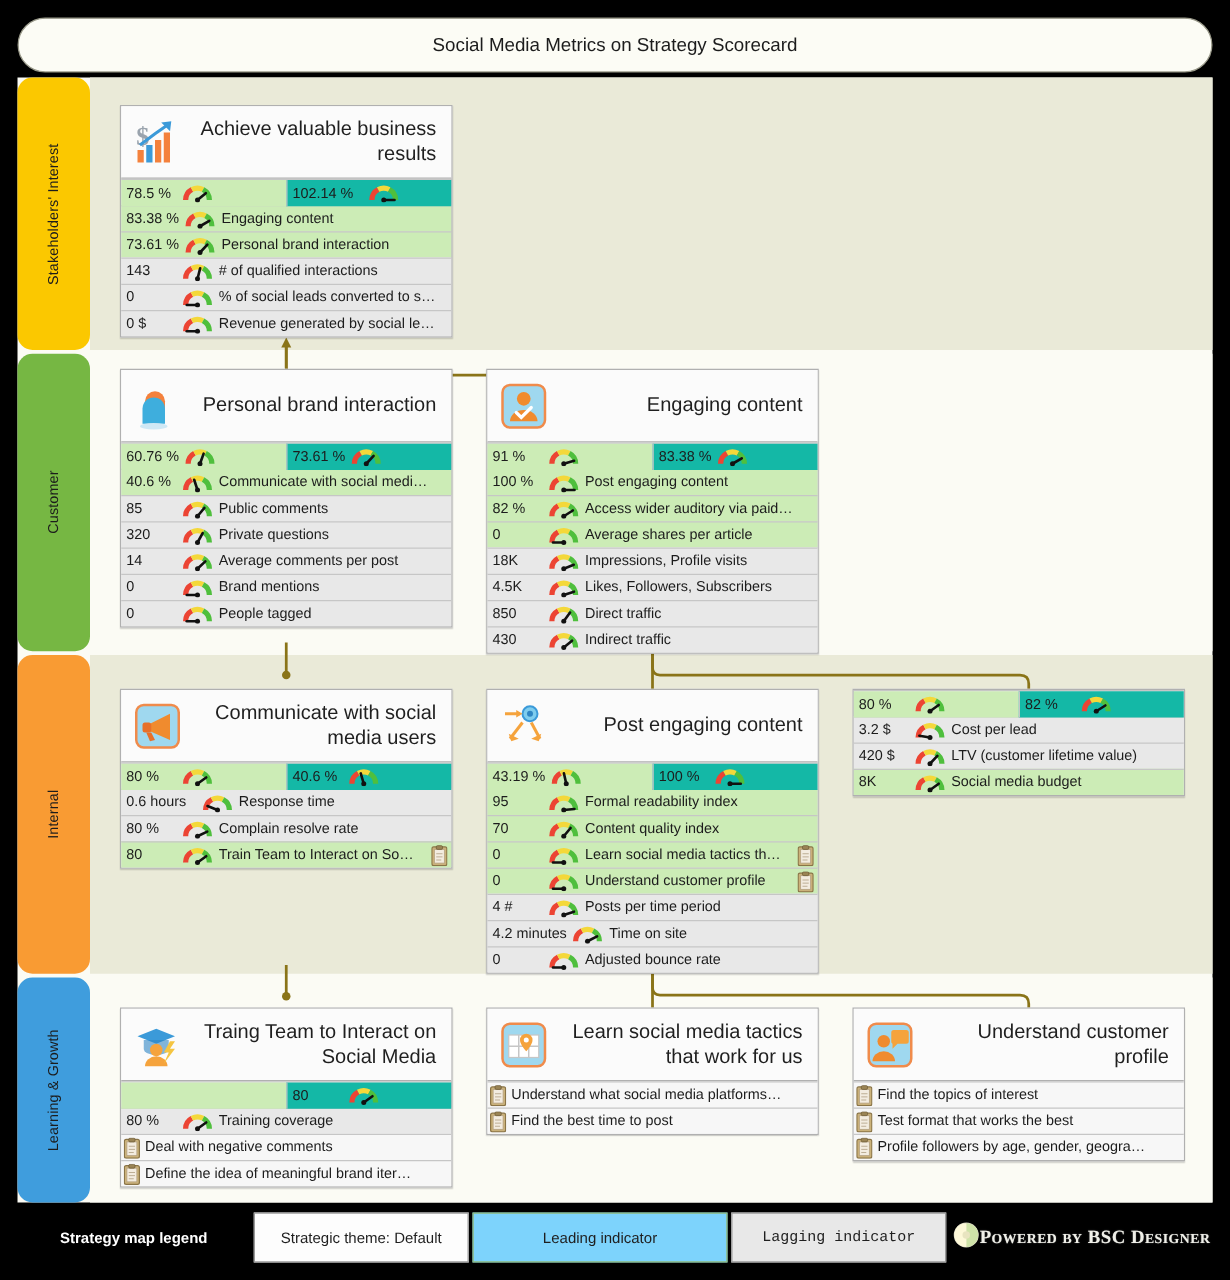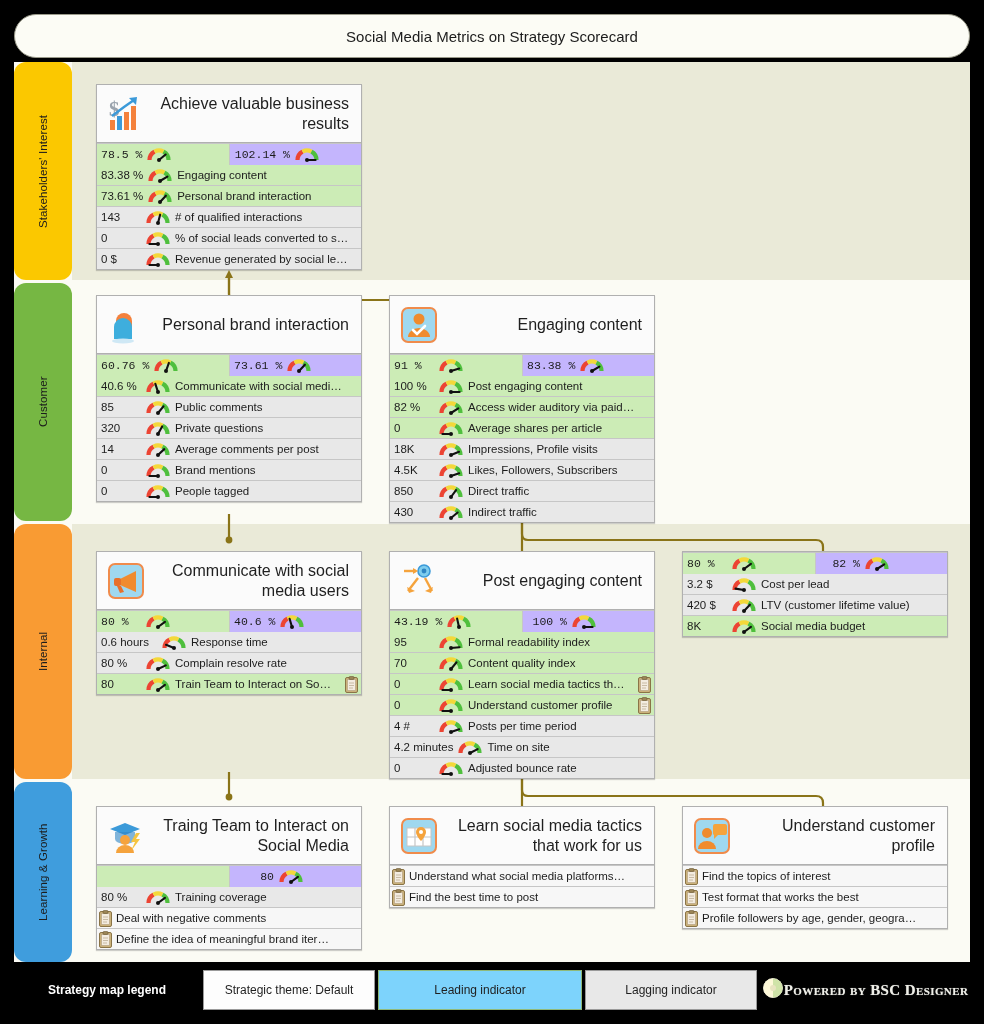--- a/index.html
+++ b/index.html
@@ -109,30 +109,30 @@
     border-top: 1px solid #c6c6c6;
     font-size: 11.5px;
     color: #1c1c1c;
     overflow: hidden;
     white-space: nowrap;
   }
   .row:first-child { border-top: none; }
   .row.lead { background: #ccecb6; }
   .row.lag  { background: #e8e8e8; }
 
-  .kpi-pair { display: flex; border-top: 1px solid #c6c6c6; height: 21px; font-family: Liberation Mono, monospace; }
+  .kpi-pair { display: flex; border-top: 1px solid #c6c6c6; height: 21px; }
   .kpi-pair .half {
     flex: 1 1 50%;
     display: flex; align-items: center;
     height: 21px;
     font-size: 11.5px; color: #1c1c1c;
     overflow: hidden; white-space: nowrap;
   }
   .kpi-pair .half.lead { background: #ccecb6; }
-  .kpi-pair .half.lag  { background: #c4b5fd; text-align: right; }
+  .kpi-pair .half.lag  { background: #14b8a6; }
   .kpi-pair .half + .half { border-left: 1px solid #c6c6c6; }
 
   .val {
     padding-left: 4px;
     flex: 0 0 auto;
     min-width: 44px;
   }
   .val.wide { min-width: 60px; }
   .gauge { flex: 0 0 auto; margin: 0 4px; display: flex; align-items: center; }
   .gauge svg { display: block; }
@@ -173,21 +173,21 @@
   }
   .legend-box.dark {
     background: #000000;
     border-color: #000000;
     color: #ffffff;
     width: 186px;
     font-weight: bold;
   }
   .legend-box.theme { width: 172px; background: #fdfdfd; }
   .legend-box.leading { width: 204px; background: #7dd3fc; border-color: #8fb97a; }
-  .legend-box.lagging { width: 172px; background: #e8e8e8; }
+  .legend-box.lagging { width: 172px; background: #e8e8e8; font-family: Liberation Mono, monospace; }
   .brand {
     flex: 1 1 auto;
     display: flex; align-items: center; justify-content: center;
   }
   .brand-text {
     font-family: "Liberation Serif", serif;
     font-variant: small-caps;
     font-weight: bold;
     font-size: 15px;
     color: #efefe8;

